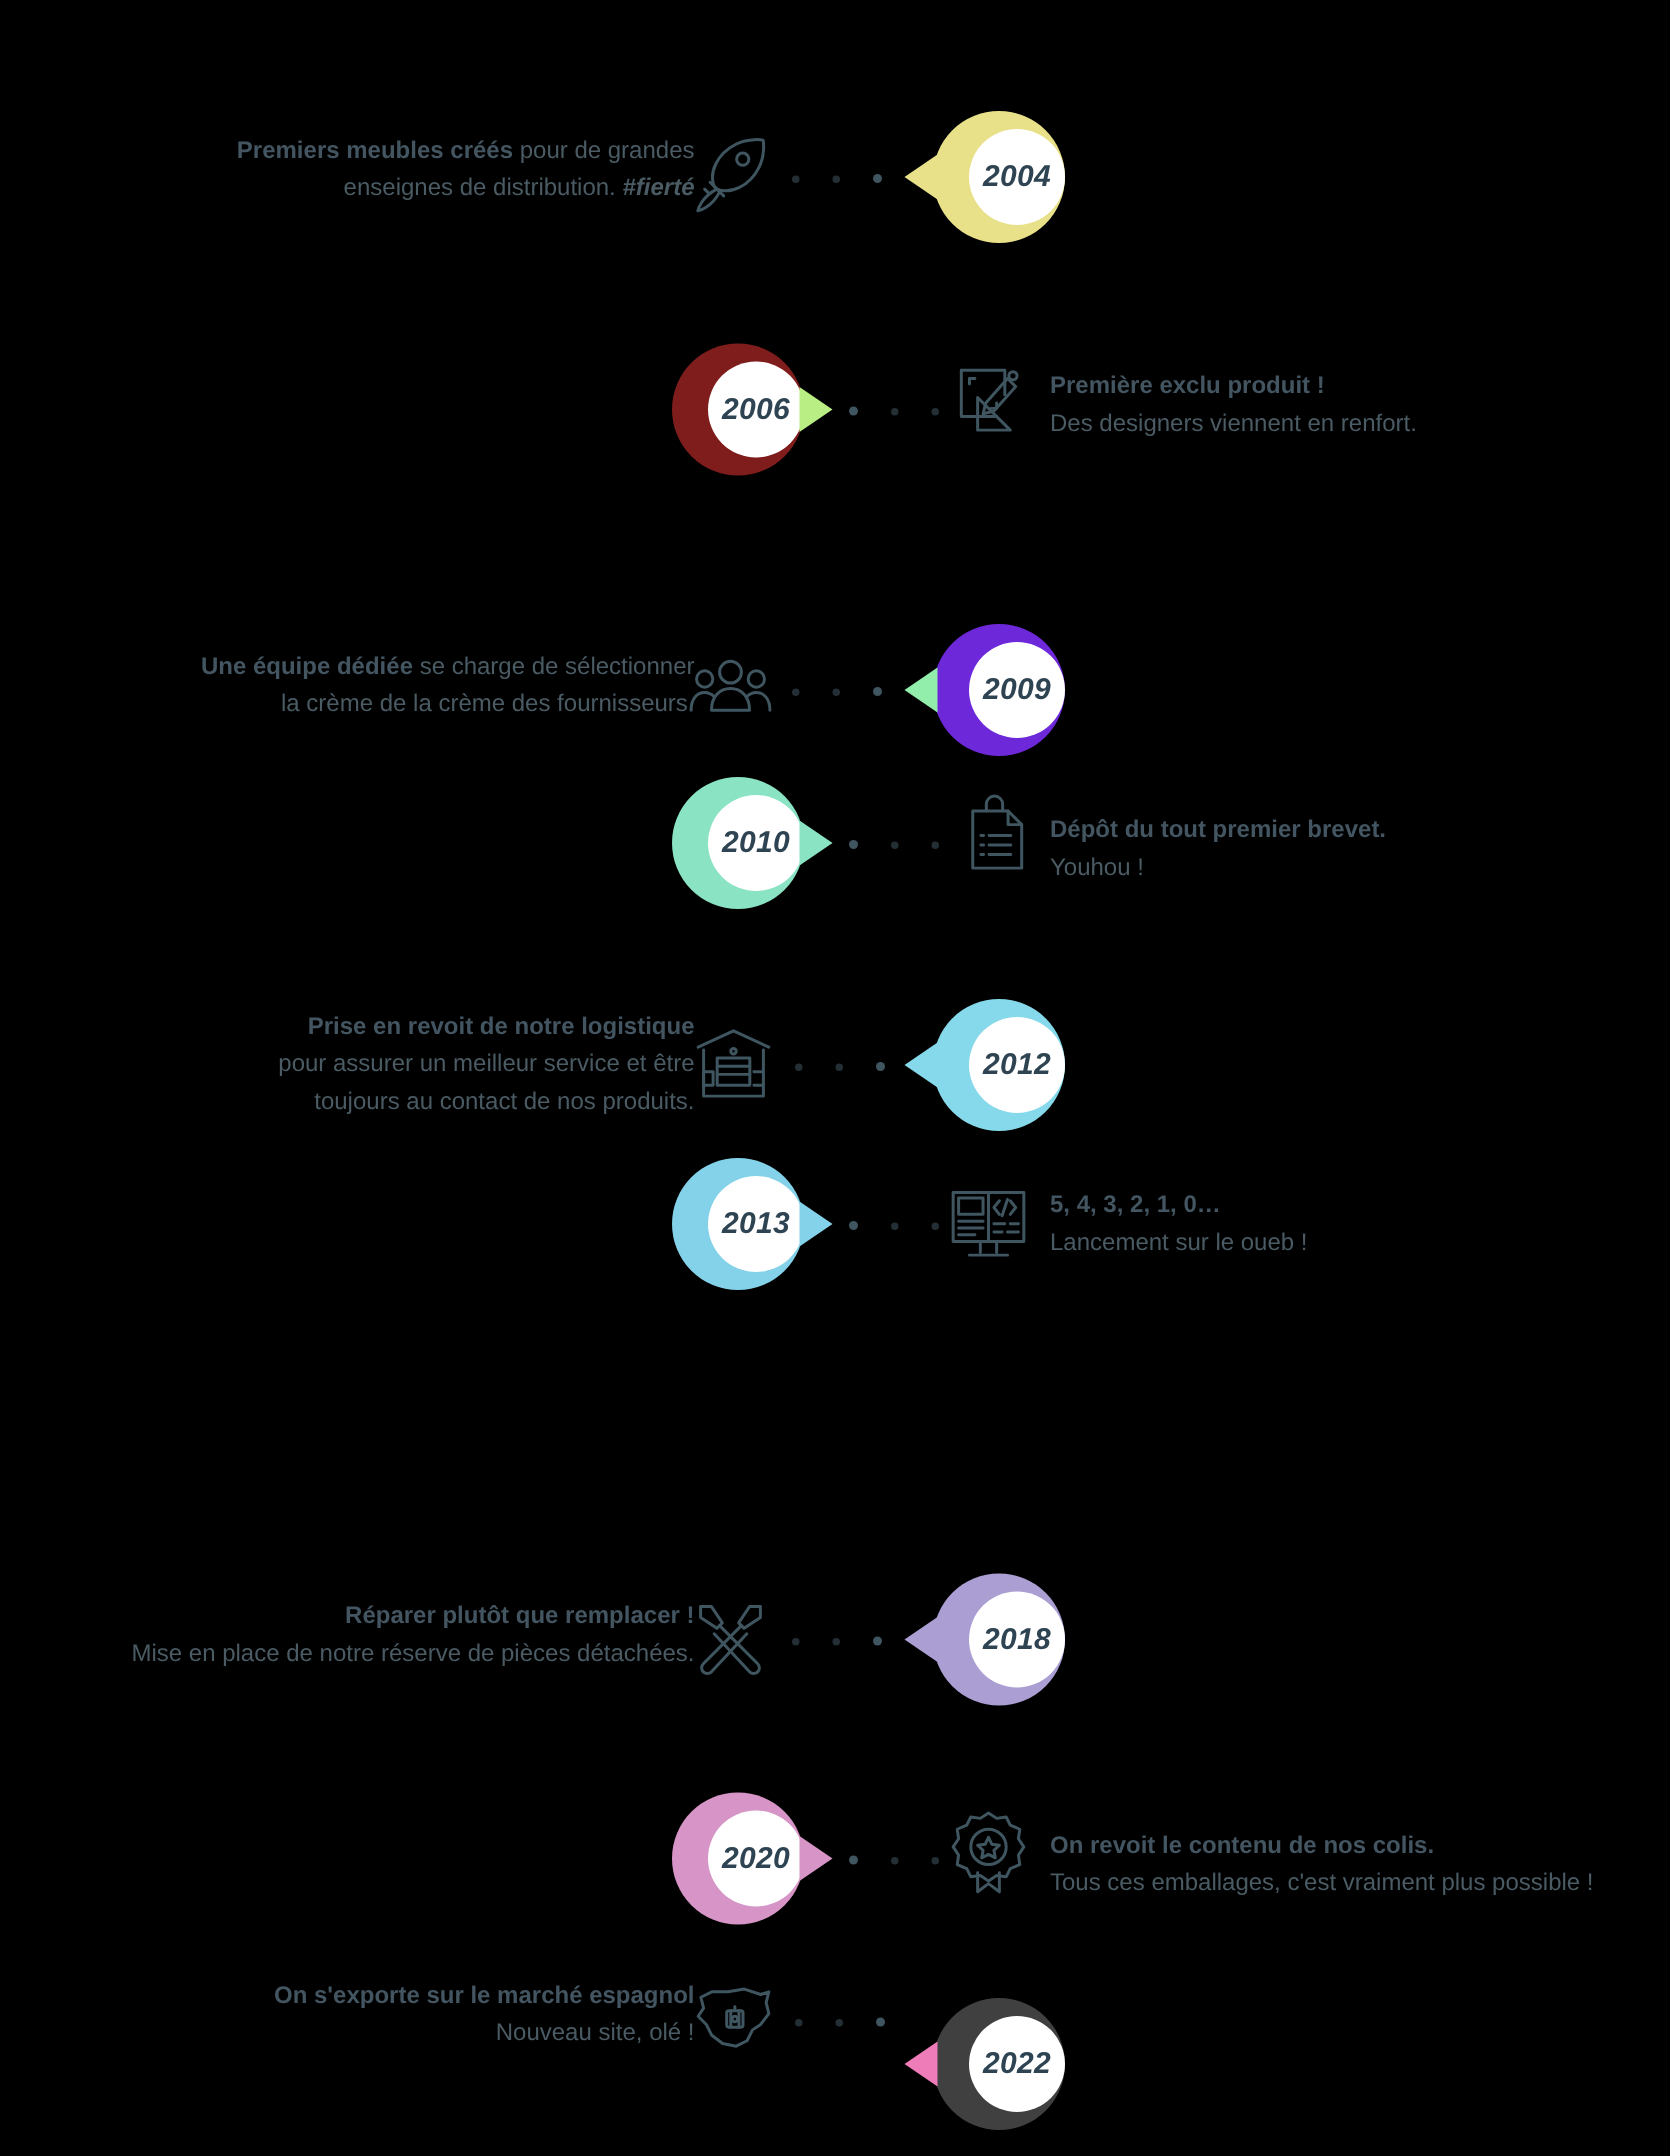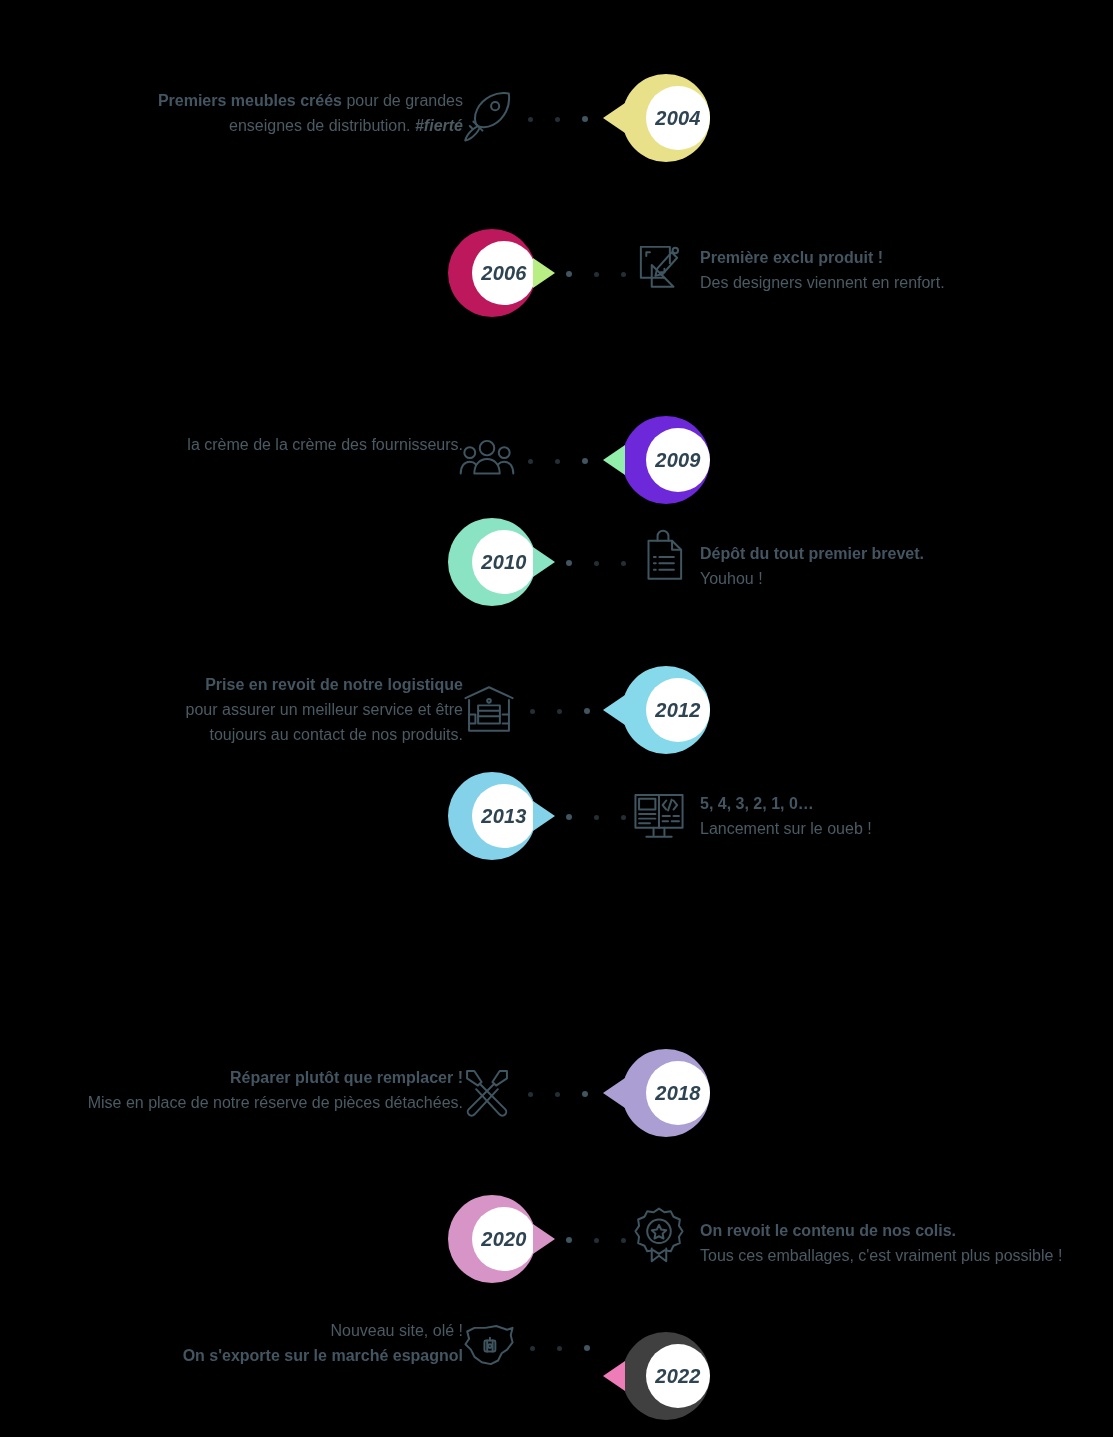--- a/index.html
+++ b/index.html
@@ -164,21 +164,21 @@
       <span class="dot faint"></span>
       <span class="dot main"></span>
     </div>
     <div class="bubble point-left" style="left: 622px; top: 74px; background: rgb(233, 225, 137); color: rgb(233, 225, 137);">
       <span class="tail"></span>
       <span class="inner">2004</span>
     </div>
   </div>
 
   <div class="row">
-    <div class="bubble point-right" style="left: 448px; top: 229px; background: #be185d; color: rgb(185, 238, 132);">
+    <div class="bubble point-right" style="left: 448px; top: 229px; background: #7f1d1d; color: rgb(185, 238, 132);">
       <span class="tail"></span>
       <span class="inner">2006</span>
     </div>
     <div class="dots" style="left:566px; top:270px;">
       <span class="dot main"></span>
       <span class="dot faint"></span>
       <span class="dot faint"></span>
     </div>
     <div class="icon" style="left:630px; top:236px;">
       <svg viewBox="0 0 64 64" fill="none" stroke="currentColor" stroke-width="2.2" stroke-linecap="round" stroke-linejoin="round">
@@ -192,20 +192,21 @@
       </svg>
     </div>
     <div class="txt right" style="left:700px; top:245px; width:420px;">
       <div><b>Première exclu produit !</b></div>
       <div><span>Des designers viennent en renfort.</span></div>
     </div>
   </div>
 
   <div class="row">
     <div class="txt left" style="right:650px; top:432px; width:380px;">
+      <div><b>Une équipe dédiée</b><span> se charge de sélectionner</span></div>
       <div><span>la crème de la crème des fournisseurs.</span></div>
     </div>
     <div class="icon" style="left:458px; top:430px;">
       <svg viewBox="0 0 64 64" fill="none" stroke="currentColor" stroke-width="2.2" stroke-linecap="round" stroke-linejoin="round">
         <circle cx="32" cy="20" r="8"></circle>
         <path d="M18 48 C18 38 24 32 32 32 C40 32 46 38 46 48 Z"></path>
         <circle cx="13" cy="25" r="6"></circle>
         <path d="M3 48 C3 40 7 35 13 35 C16 35 18 36 20 38"></path>
         <circle cx="51" cy="25" r="6"></circle>
         <path d="M61 48 C61 40 57 35 51 35 C48 35 46 36 44 38"></path>
@@ -346,22 +347,22 @@
       </svg>
     </div>
     <div class="txt right" style="left:700px; top:1218px; width:430px;">
       <div><b>On revoit le contenu de nos colis.</b></div>
       <div><span>Tous ces emballages, c'est vraiment plus possible !</span></div>
     </div>
   </div>
 
   <div class="row">
     <div class="txt left" style="right:650px; top:1318px; width:420px;">
+      <div><b>On s'exporte sur le marché espagnol</b></div>
       <div><span>Nouveau site, olé !</span></div>
-      <div><b>On s'exporte sur le marché espagnol</b></div>
     </div>
     <div class="icon" style="left:460px; top:1317px;">
       <svg viewBox="0 0 64 64" fill="none" stroke="currentColor" stroke-width="2.2" stroke-linecap="round" stroke-linejoin="round">
         <path d="M8 16 L16 12 L28 12 L40 10 L52 14 L58 12 L56 20 L58 28 L52 36 L46 40 L42 48 L34 52 L24 50 L16 44 L12 36 L6 30 L10 24 Z"></path>
         <rect x="27" y="26" width="12" height="12" rx="1.5"></rect>
         <path d="M30 26 L30 38 M36 26 L36 38 M33 23 L33 26"></path>
         <circle cx="33" cy="32" r="2"></circle>
       </svg>
     </div>
     <div class="dots" style="left:530px; top:1344px;">

